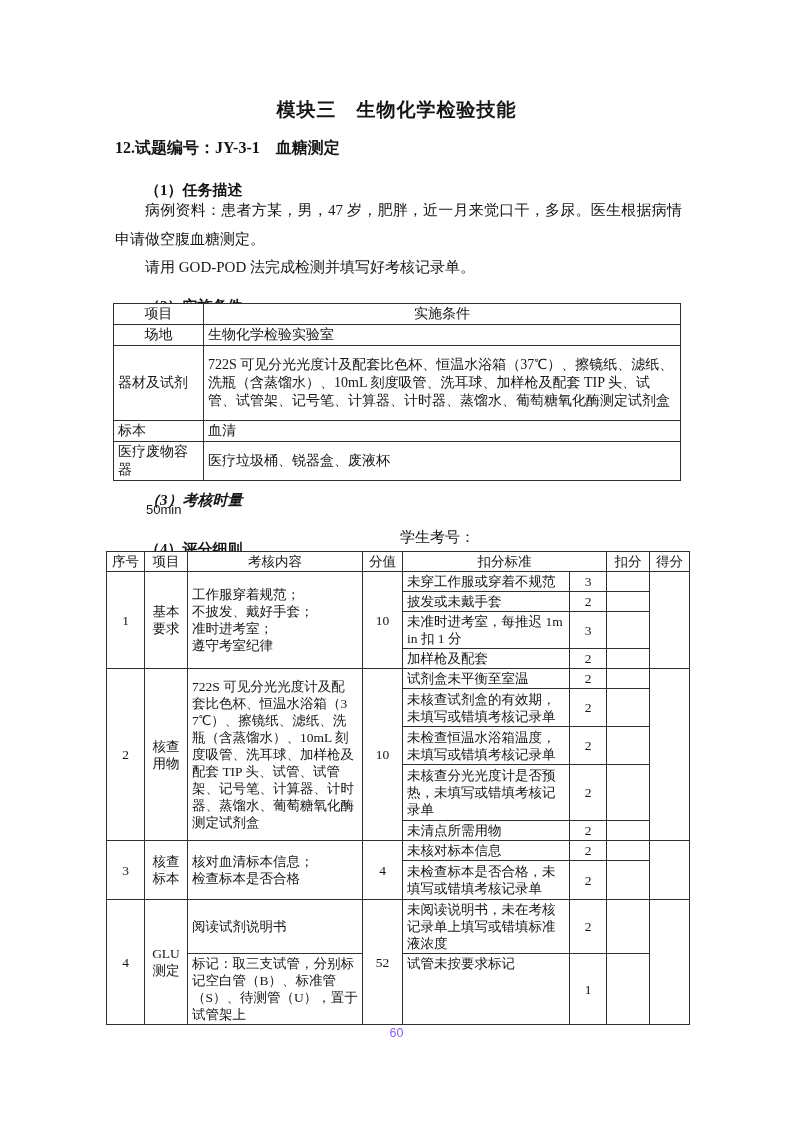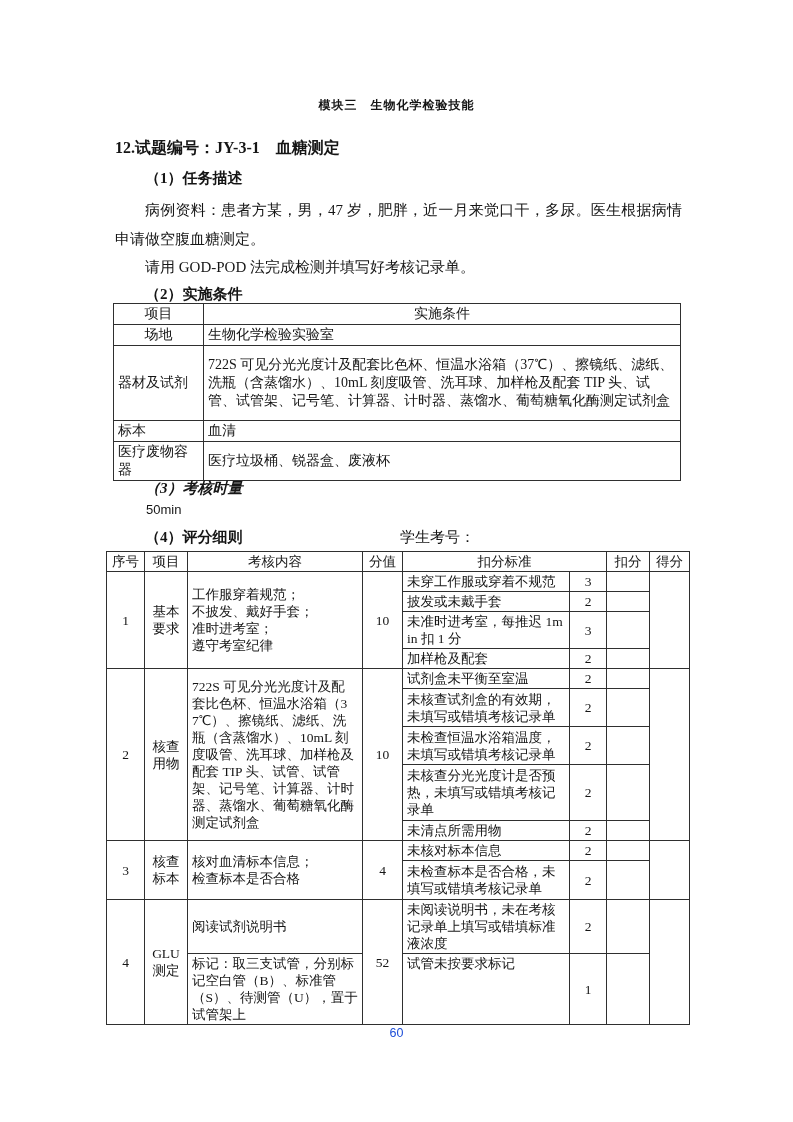--- a/index.html
+++ b/index.html
@@ -4,24 +4,24 @@
 <style>
   html,body { margin:0; padding:0; background:#e8e8e8; }
   .page {
     position:relative; width:793px; height:1122px; margin:0 auto;
     background:#ffffff; color:#151515;
     font-family:"Liberation Serif", serif;
     overflow:hidden;
   }
   .title {
     position:absolute; top:97px; left:0; width:100%;
-    text-align:center; font-size:12px; font-weight:bold; letter-spacing:1px;
+    text-align:center; font-size:19px; font-weight:bold; letter-spacing:1px;
   }
   .subtitle { position:absolute; top:138px; left:115px; font-size:16px; font-weight:bold; }
-  .h { position:absolute; font-size:15px; font-weight:bold; }
+  .h { position:absolute; font-size:15px; font-weight:bold;margin-top:12px; }
   .s1 { top:169px; left:145px; }
   .s2 { top:285px; left:145px; }
   .s3 { top:479px; left:145px;font-style:italic; }
   .s4 { top:528px; left:145px; }
   .studentid { position:absolute; top:528px; left:400px; font-size:15px; font-weight:normal; }
   .para {
     position:absolute; left:115px; width:567px;
     font-size:15px; line-height:29px; text-align:justify; text-indent:2em;
   }
   .p1 { top:196px; }
@@ -38,21 +38,21 @@
   }
   th { text-align:center; }
   #conditions { left:113px; top:303px; width:567px; }
   #scoring    { left:106px; top:551px; width:584px; }
   #scoring td, #scoring th { font-size:13.5px; line-height:17px; }
   .center { text-align:center; }
   .pre { white-space:pre-line; }
   .vtop { vertical-align:top; }
   .pageno {
     position:absolute; top:1026px; left:0; width:100%; text-align:center;
-    font-family:"Liberation Sans", sans-serif; font-size:12.5px; color:#1d4ed8;
+    font-family:"Liberation Sans", sans-serif; font-size:12.5px; color:#8b5cf6;
   }
 </style>
 </head>
 <body>
 
 <div class="page">
   <div class="title">模块三　生物化学检验技能</div>
   <div class="subtitle">12.试题编号：JY-3-1　血糖测定</div>
 
   <div class="h s1">（1）任务描述</div>

